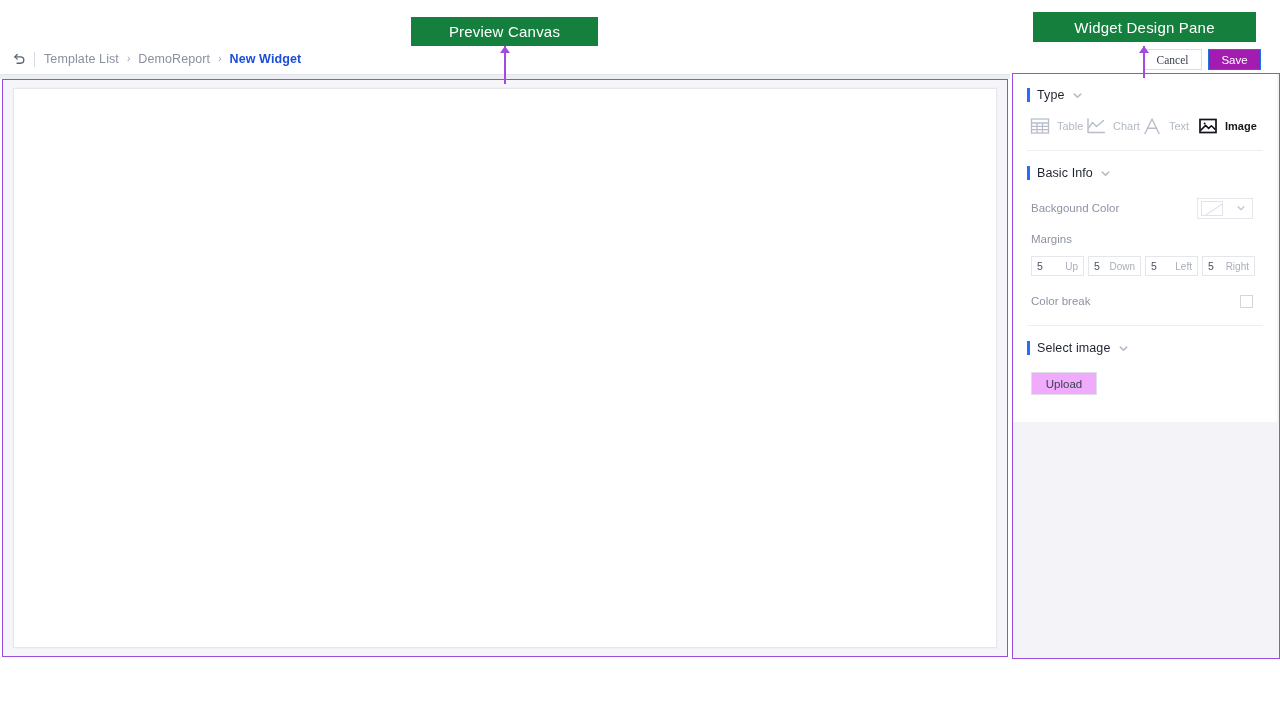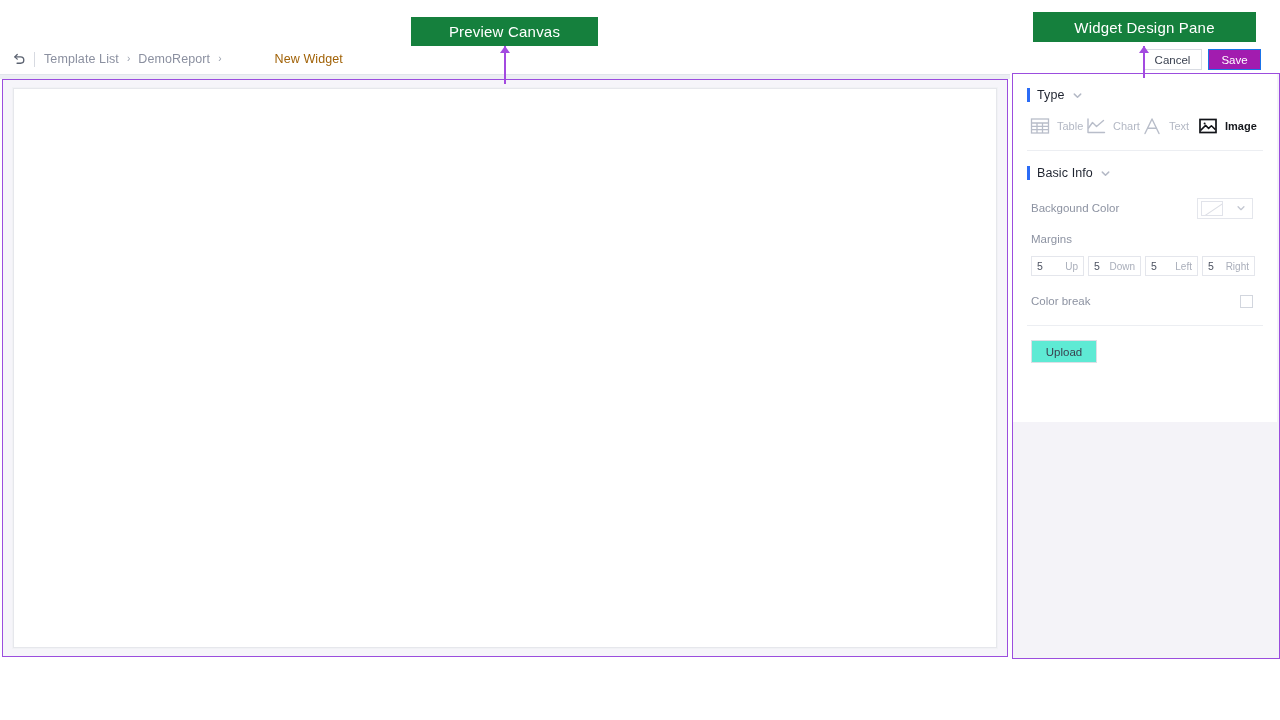--- a/index.html
+++ b/index.html
@@ -21,21 +21,21 @@
     margin-left: 10px; width: 18px; height: 18px;
     display: flex; align-items: center; justify-content: center;
     color: #5b6270;
   }
   .bc-divider {
     width: 1px; height: 15px; background: #d7dae1; margin: 0 9px 0 6px;
   }
   .crumb {
     font-size: 12.5px; color: #8b90a0; letter-spacing: .1px;
   }
-  .crumb.active { color: #a16207; font-weight: normal; margin-left: 45px; }
+  .crumb.active { color: #1d4ed8; font-weight: bold; }
   .crumb-sep {
     font-size: 10px; color: #9aa0ae; margin: 0 8px; line-height: 1;
   }
 
   
   .bar-sep {
     position: absolute; left: 0; top: 74px; width: 1010px; height: 5px;
     background: #eceef3; border-top: 1px solid #e2e5ec;
   }
 
@@ -64,21 +64,21 @@
 
   
   .actions {
     position: absolute; left: 1143px; top: 49px;
     display: flex; align-items: center;
   }
   .btn-cancel {
     width: 59px; height: 21px; background: #fff;
     border: 1px solid #d9dce3; color: #3a4150;
     font-size: 11.5px; display: flex; align-items: center; justify-content: center;
-    font-family: Liberation Sans, sans-serif;
+    font-family: Liberation Serif, serif;
   }
   .btn-save {
     width: 53px; height: 21px; background: #a21caf; border: 1px solid #1a73e8;
     color: #ffffff; font-size: 11.5px;
     display: flex; align-items: center; justify-content: center;
     margin-left: 6px;
     font-family: "Liberation Sans", sans-serif;
   }
 
   
@@ -149,21 +149,21 @@
   }
   .m-val { font-size: 10.5px; color: #4b5160; }
   .m-unit { font-size: 10px; color: #a9aeba; }
 
   .checkbox {
     width: 13px; height: 13px; border: 1px solid #d2d6de; background: #fff;
   }
 
   .upload-btn {
     margin: 14px 0 0 18px; width: 66px; height: 23px;
-    border: 1px solid #dcdfe6; background: #5eead4;
+    border: 1px solid #dcdfe6; background: #f0abfc;
     display: flex; align-items: center; justify-content: center;
     font-size: 11.5px; color: #3a4150;
     font-family: "Liberation Sans", sans-serif;
   }
 
   
   .anno {
     position: absolute; background: #15803d; color: #fff;
     display: flex; align-items: center; justify-content: center;
     font-size: 15px; letter-spacing: .2px;
@@ -314,20 +314,29 @@
         </div>
       </div>
 
       <div class="field-row" style="margin-top:14px;">
         <span class="field-label">Color break</span>
         <span class="checkbox"></span>
       </div>
 
       <div class="hr"></div>
 
+      <div class="sec-head" style="margin-top:12px;">
+        <span class="sec-accent"></span>
+        <span class="sec-title">Select image</span>
+        <span class="chev">
+          <svg viewBox="0 0 12 12" width="11" height="11" fill="none" stroke="currentColor" stroke-width="1.6" stroke-linecap="round" stroke-linejoin="round">
+              <path d="M2.5 4.5 L6 8 L9.5 4.5"></path>
+            </svg>
+        </span>
+      </div>
 
       <div class="upload-btn">Upload</div>
 
     </div>
   </div>
 
   <div class="anno" id="anno-canvas">Preview Canvas</div>
   <div class="anno-line" id="line-canvas"></div>
   <div class="anno-arrow" id="arrow-canvas"></div>
 

